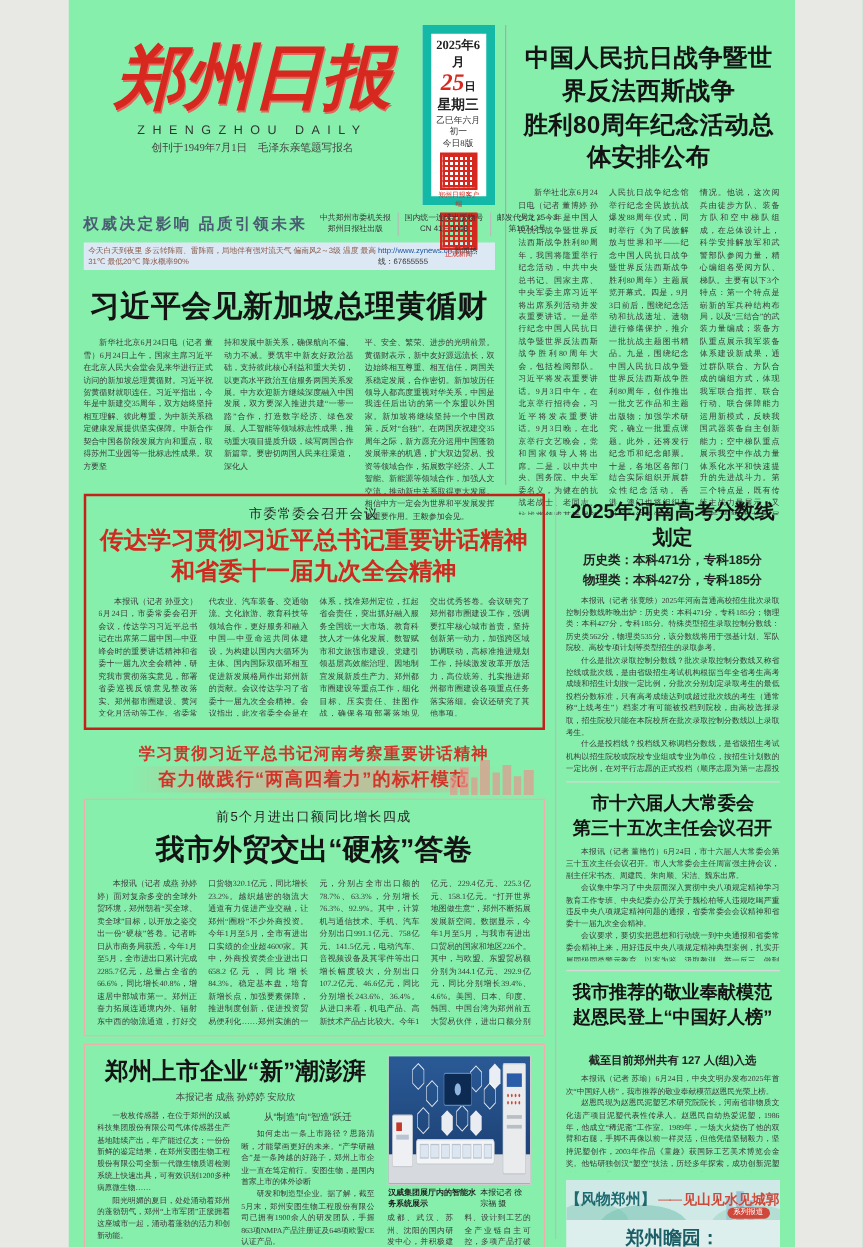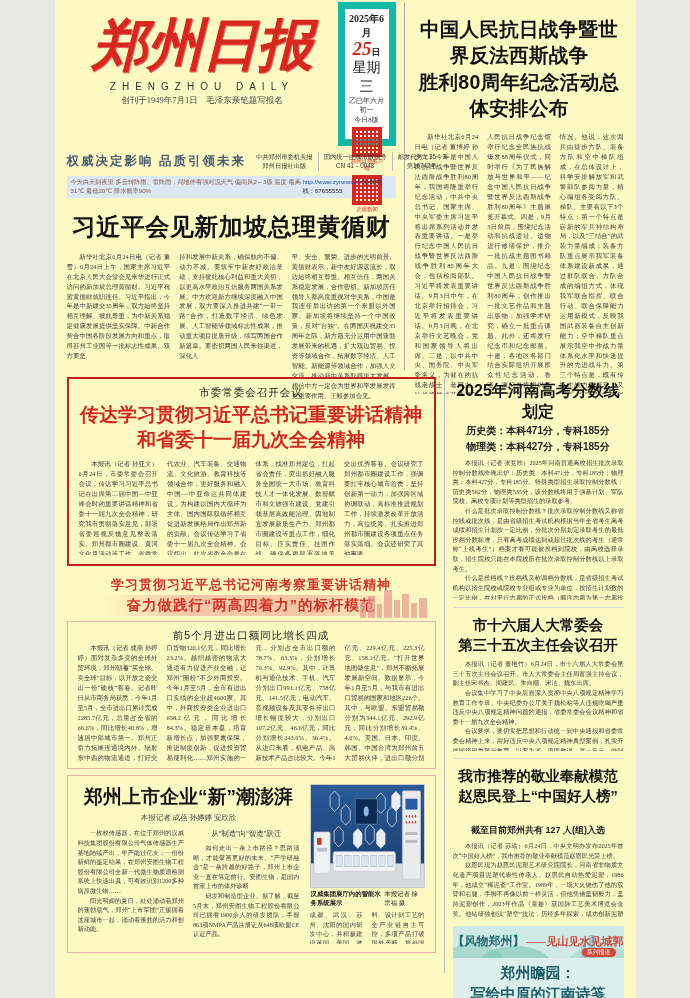--- a/index.html
+++ b/index.html
@@ -1,41 +1,41 @@
 <!DOCTYPE html>
 <html><head>
 <meta charset="utf-8">
 <style>
   * { margin:0; padding:0; box-sizing:border-box; }
   html,body { background:#e8e8e4; }
   .page {
-    width:581px; height:998px; margin:0 auto; background:#fef9c3;
+    width:581px; height:998px; margin:0 auto; background:#86efac;
     font-family:"Liberation Serif","DejaVu Serif",serif; color:#222;
-    padding:2px 12px; position:relative; overflow:hidden;
+    padding:20px 12px; position:relative; overflow:hidden;
   }
   .hei { font-family:"Liberation Sans","DejaVu Sans",sans-serif; }
 
   
   .header-row { display:flex; height:368px; }
   .header-left { width:338px; padding-right:8px; border-right:1px solid #aaa; }
   .header-right { flex:1; padding-left:10px; padding-top:14px; }
 
   .masthead-top { display:flex; height:144px; }
   .brand { flex:1; text-align:center; padding-top:10px; }
   .brand-title { font-size:56px; font-weight:bold; color:#d6281e; font-style:italic;
     letter-spacing:-1px; line-height:1.2; text-shadow:1px 1px 0 #e4655c; }
   .brand-en { font-size:10px; letter-spacing:6px; color:#333; margin-top:2px; font-family:"Liberation Sans",sans-serif; }
   .brand-founding { font-size:8.5px; color:#444; margin-top:3px; }
 
   .datebox { width:58px; border:7px solid #14b8a6; padding:3px 2px; text-align:center;
     font-size:8px; line-height:1.35; background:#fff; }
   .datebox .ym { font-size:10px; font-weight:bold; }
   .datebox .day { color:#d6281e; font-weight:bold; font-size:19px; font-style:italic; line-height:1.05;}
   .datebox .day small { font-size:9px; color:#222; font-style:normal; font-weight:bold;}
-  .datebox .wd { font-weight:normal; font-size:14px;}
+  .datebox .wd { font-weight:bold; font-size:11px;}
   .datebox .lunar,.datebox .pages { font-size:7px; color:#333;}
   .qr { width:30px; height:30px; margin:2px auto 0;
     background-image:
       repeating-linear-gradient(0deg,#d6281e 0 2px,transparent 2px 4px),
       repeating-linear-gradient(90deg,#d6281e 0 2px,transparent 2px 4px);
     border:2px solid #d6281e; }
   .qr-label { font-size:6px; color:#d6281e; transform:scale(.9); }
 
   .slogan-row { display:flex; align-items:center; margin-top:6px; gap:5px; }
   .slogan { font-size:12.5px; font-weight:bold; color:#4a5d73; letter-spacing:2px; white-space:nowrap;}
@@ -225,20 +225,21 @@
             <rect x="36" y="12" width="6" height="18"></rect>
             <rect x="44" y="6" width="7" height="24"></rect>
             <rect x="53" y="15" width="6" height="15"></rect>
             <rect x="61" y="10" width="8" height="20"></rect>
           </g>
         </svg>
       </div>
 
       <div class="tradebox">
         <div class="kicker hei">前5个月进出口额同比增长四成</div>
+        <div class="trade-headline hei">我市外贸交出“硬核”答卷</div>
         <div class="cols trade-body">
           <div class="col">
               <p>本报讯（记者 成燕 孙婷婷）面对复杂多变的全球外贸环境，郑州朝着“买全球、卖全球”目标，以开放之姿交出一份“硬核”答卷。记者昨日从市商务局获悉，今年1月至5月，全市进出口累计完成2285.7亿元，总量占全省的66.6%，同比增长40.8%，增速居中部城市第一。郑州正奋力拓展连通境内外、辐射东中西的物流通道，打好交通枢纽这张“王牌”。数据显示，今年1月至5月，我市通过航空运输进出口货物1439.1亿元，同比增长56.3%；通过水路运输进出口货物505.9亿元，同比增长19.1%；通过公路运输进出</p>
             </div>
           <div class="col"><span>口货物320.1亿元，同比增长23.2%。越织越密的物流大通道有力促进产业交融，让郑州“圈粉”不少外商投资。今年1月至5月，全市有进出口实绩的企业超4600家。其中，外商投资类企业进出口658.2亿元，同比增长84.3%。稳定基本盘，培育新增长点，加强要素保障，推进制度创新，促进投资贸易便利化……郑州实施的一系列措施，不断推动外贸规模提升和结构优化。从出口来看，全市产品结构持续优化。今年1月至5月，全市机电产品、高新技术产品分别出口1252.7亿元、1007.7亿</span></div>
           <div class="col"><span>元，分别占全市出口额的78.7%、63.3%，分别增长76.3%、92.9%。其中，计算机与通信技术、手机、汽车分别出口991.1亿元、758亿元、141.5亿元，电动汽车、音视频设备及其零件等出口增长幅度较大，分别出口107.2亿元、46.6亿元，同比分别增长243.6%、36.4%。从进口来看，机电产品、高新技术产品占比较大。今年1月至5月，全市机电产品、高新技术产品分别进口574.9亿元、480亿元，分别占全市进口的82.9%、69.2%。其中，计算机与通信技术、电子元件、电子技术、音视频设备及其零件分别进口242.3</span></div>
           <div class="col"><span>亿元、229.4亿元、225.3亿元、158.1亿元。“打开世界地图做生意”，郑州不断拓展发展新空间。数据显示，今年1月至5月，与我市有进出口贸易的国家和地区226个。其中，与欧盟、东盟贸易额分别为344.1亿元、292.9亿元，同比分别增长39.4%、4.6%。美国、日本、印度、韩国、中国台湾为郑州前五大贸易伙伴，进出口额分别为214.2亿元、213.2亿元、209.9亿元、188.9亿元、175亿元。此外，我市对巴西、马来西亚、德国、荷兰、阿联酋、英国、澳大利亚、新加坡、墨西哥、捷克、意大利等国家贸易增长较快。</span></div>
         </div>
       </div>
 

